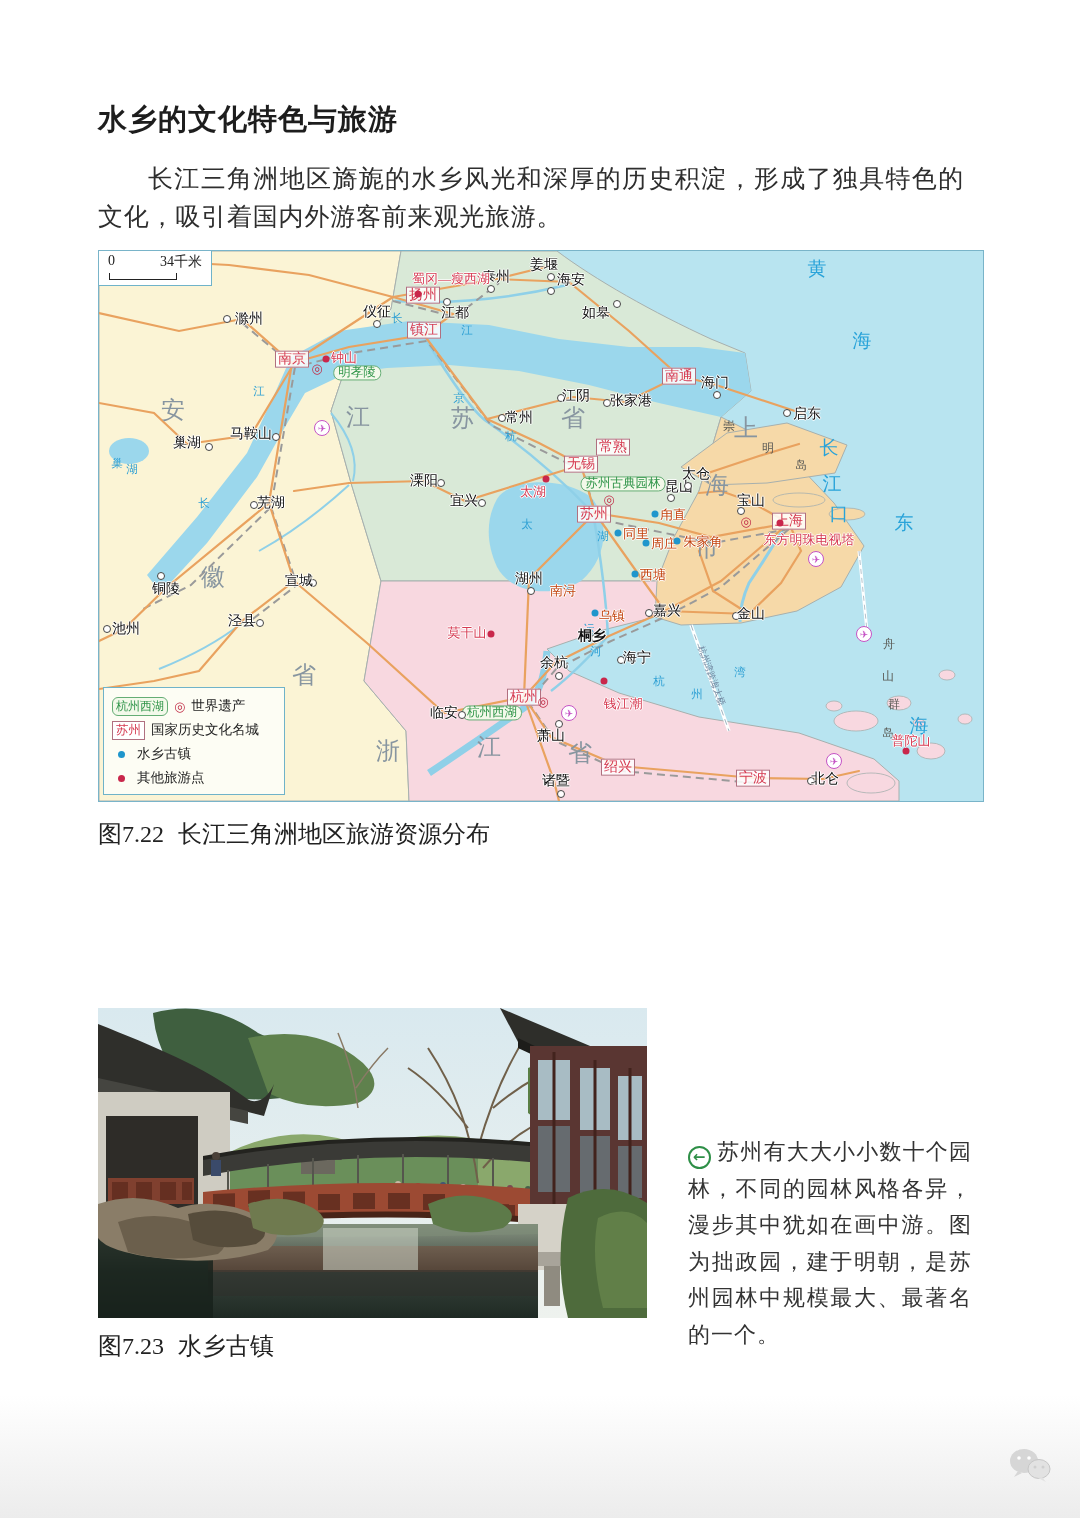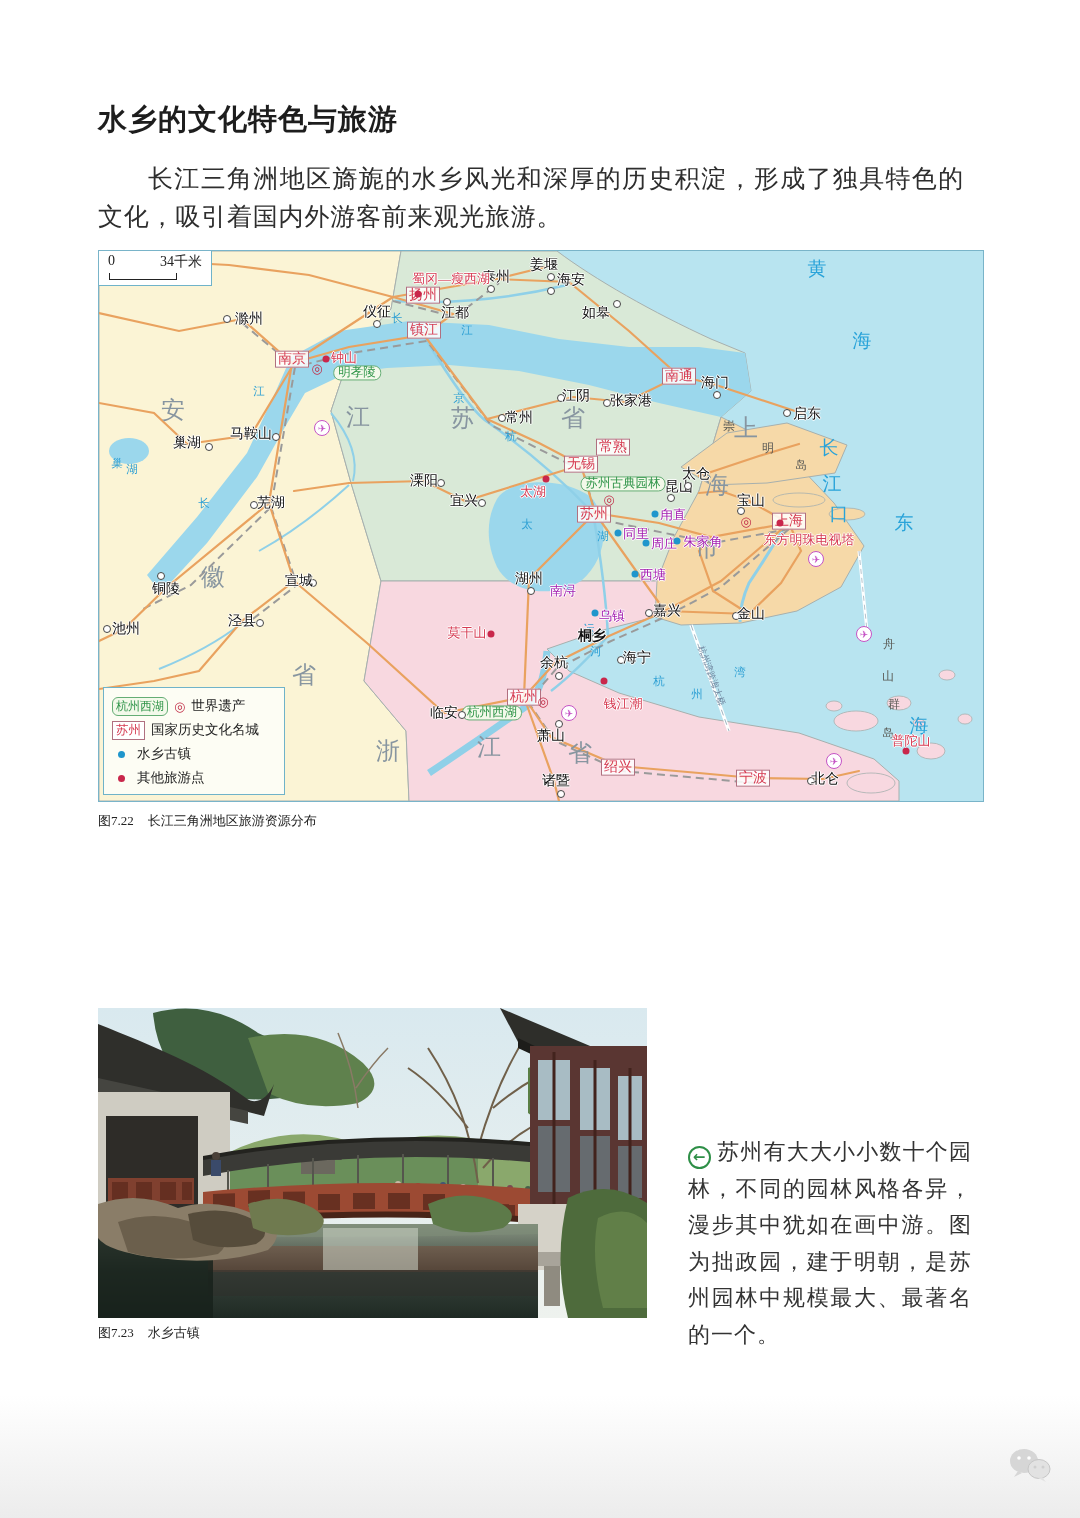--- a/index.html
+++ b/index.html
@@ -7,21 +7,21 @@
         font-family:"Liberation Serif","DejaVu Serif",serif;color:#2b2b2b;}
   .bottom-fade{position:absolute;left:0;top:1395px;width:1080px;height:123px;
         background:linear-gradient(#ffffff,#ececec);}
   
   .heading{position:absolute;left:98px;top:100px;font-family:"Liberation Sans","DejaVu Sans",sans-serif;
         font-weight:bold;font-size:29px;letter-spacing:1px;color:#1d1d1d;}
   .para{position:absolute;left:98px;width:866px;font-size:25px;line-height:38px;
         letter-spacing:0.8px;text-align:justify;text-indent:2em;color:#2e2e2e;}
   #para1{top:160px;}
   #para2{top:870px;}
-  .fig-caption{position:absolute;left:98px;font-size:13px;color:#222;}
+  .fig-caption{position:absolute;left:98px;font-size:24px;color:#222;margin-top:6px;}
   #map-caption{top:812px;}
   #photo-caption{top:1324px;}
   .fig-caption .fig-label{margin-right:14px;}
   .footer{position:absolute;left:98px;top:1376px;font-size:22px;color:#2b2b2b;}
   .footer .pagenum{font-size:24px;margin-right:40px;}
   .footer .chapter{margin-right:28px;}
   
   .sidenote{position:absolute;left:688px;top:1134px;width:284px;font-size:22px;line-height:36.5px;
         text-align:justify;letter-spacing:1px;color:#333;}
   .arrow-icon{display:inline-flex;width:23px;height:23px;border-radius:50%;border:2.5px solid #2e8f47;
@@ -39,21 +39,21 @@
   #map-overlay{position:absolute;left:0;top:0;width:884px;height:550px;}
   .lbl{position:absolute;transform:translate(-50%,-50%);white-space:nowrap;line-height:1.05;
         font-family:"Liberation Serif","DejaVu Serif",serif;}
   .t-city{font-size:14px;color:#111;text-shadow:1px 0 0 #fff,-1px 0 0 #fff,0 1px 0 #fff,0 -1px 0 #fff;}
   .t-hist{font-size:14px;color:#d53a50;border:1px solid #b07080;background:rgba(255,255,255,.85);
         padding:0 2px;}
   .t-heritage{font-size:12.5px;color:#2e9448;border:1px solid #64ad74;border-radius:7px;
         background:#f3f9ea;padding:0 4px;}
   .t-hmark{font-size:13px;color:#c2304a;font-family:"DejaVu Sans",sans-serif;}
   .t-spot{font-size:13px;color:#d63a52;text-shadow:1px 0 0 #fff,-1px 0 0 #fff,0 1px 0 #fff,0 -1px 0 #fff;}
-  .t-town{font-size:13px;color:#a21caf;text-shadow:1px 0 0 #fff,-1px 0 0 #fff,0 1px 0 #fff,0 -1px 0 #fff;}
+  .t-town{font-size:13px;color:#c2410c;text-shadow:1px 0 0 #fff,-1px 0 0 #fff,0 1px 0 #fff,0 -1px 0 #fff;}
   .t-province{font-size:24px;color:#8795a0;letter-spacing:2px;}
   .t-sea{font-size:19px;color:#29a3d9;letter-spacing:2px;}
   .t-water{font-size:11.5px;color:#2fa0d4;}
   .t-island{font-size:12px;color:#5a5a55;}
   .t-bridge{font-size:9px;color:#7187a0;}
   .m-city{position:absolute;width:8px;height:8px;border-radius:50%;background:#fff;border:1.5px solid #444;
         transform:translate(-50%,-50%);box-sizing:border-box;}
   .m-town{position:absolute;width:7px;height:7px;border-radius:50%;background:#1f96cc;
         transform:translate(-50%,-50%);}
   .m-spot{position:absolute;width:7px;height:7px;border-radius:50%;background:#c9274b;

